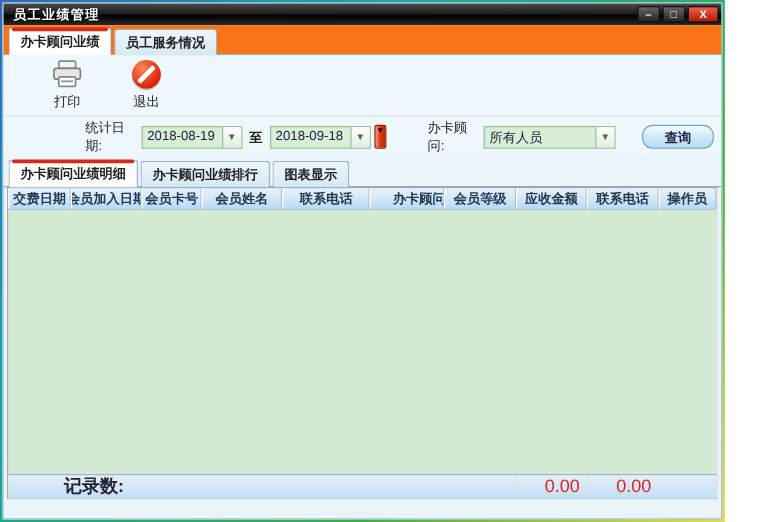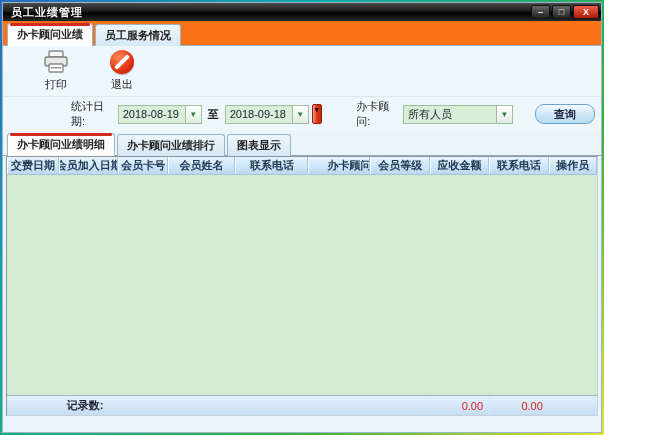--- a/index.html
+++ b/index.html
@@ -68,21 +68,21 @@
   
   .subtabrow { flex:0 0 23px; display:flex; align-items:flex-end; padding:2px 4px 0 4px; border-bottom:1px solid #9aa8b4; background:#eaf4fb; }
 
   
   .table-wrap { flex:1 1 auto; margin:0 3px 16px 3px; border:1px solid #8a96a0; border-right-color:#c8d2da; border-bottom-color:#c8d2da; display:flex; flex-direction:column; background:#fff; }
   .thead { flex:0 0 18px; display:flex; background:linear-gradient(to bottom,#e6f3fd,#cfe6f8 55%,#bcd9f0); border-bottom:1px solid #a8c4dc; }
   .th { font-size:11px; font-weight:bold; color:#203a54; display:flex; align-items:center; justify-content:center; border-right:1px solid #aac6de; border-left:1px solid #fff; overflow:hidden; white-space:nowrap; cursor:pointer; }
   .tbody { flex:1 1 auto; background:#d2ebd2; }
 
   
-  .footer { flex:0 0 20px; display:flex; align-items:center; background:linear-gradient(to bottom,#e2f0fb,#c6def2); border-top:1px solid #9ab2c6; font-size:11px;justify-content:center; }
+  .footer { flex:0 0 20px; display:flex; align-items:center; background:linear-gradient(to bottom,#e2f0fb,#c6def2); border-top:1px solid #9ab2c6; font-size:15px;justify-content:center; }
   .fcell { height:100%; display:flex; align-items:center; }
   .records-label { font-weight:bold; color:#223; justify-content:flex-end; padding-right:16px; }
   .total-val { color:#e02020; justify-content:flex-end; padding-right:6px; border-left:1px solid #d4e6f4; }
 
   
   .c0{width:57px;} .c1{width:65px;} .c2{width:54px;} .c3{width:74px;} .c4{width:80px;}
   .c5{width:66px;padding-left:20px;} .c6{width:65px;} .c7{width:65px;} .c8{width:65px;} .c9{flex:1 1 53px;}
   .c01{width:122px;}
 
   

